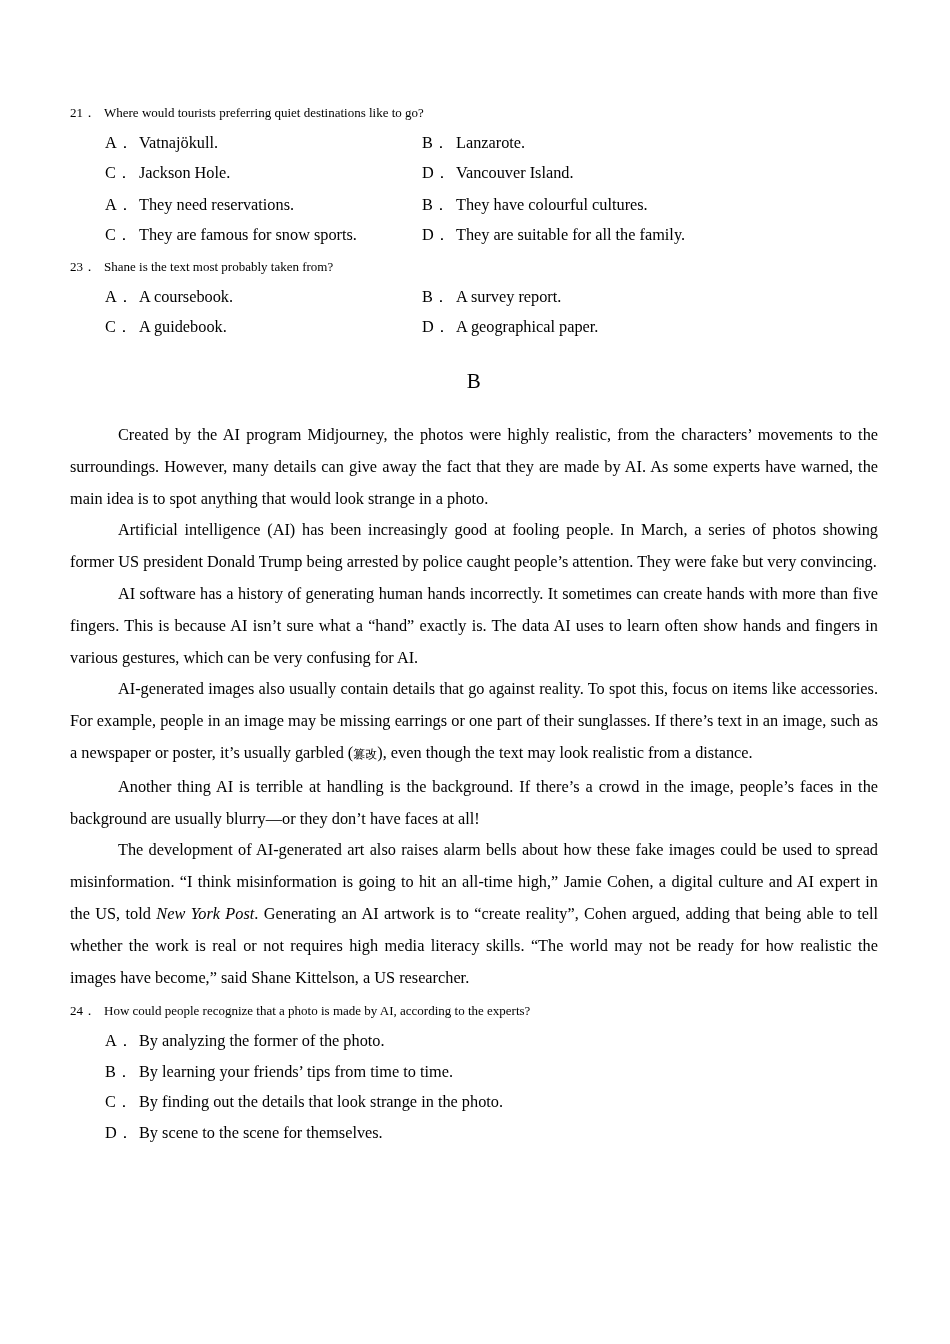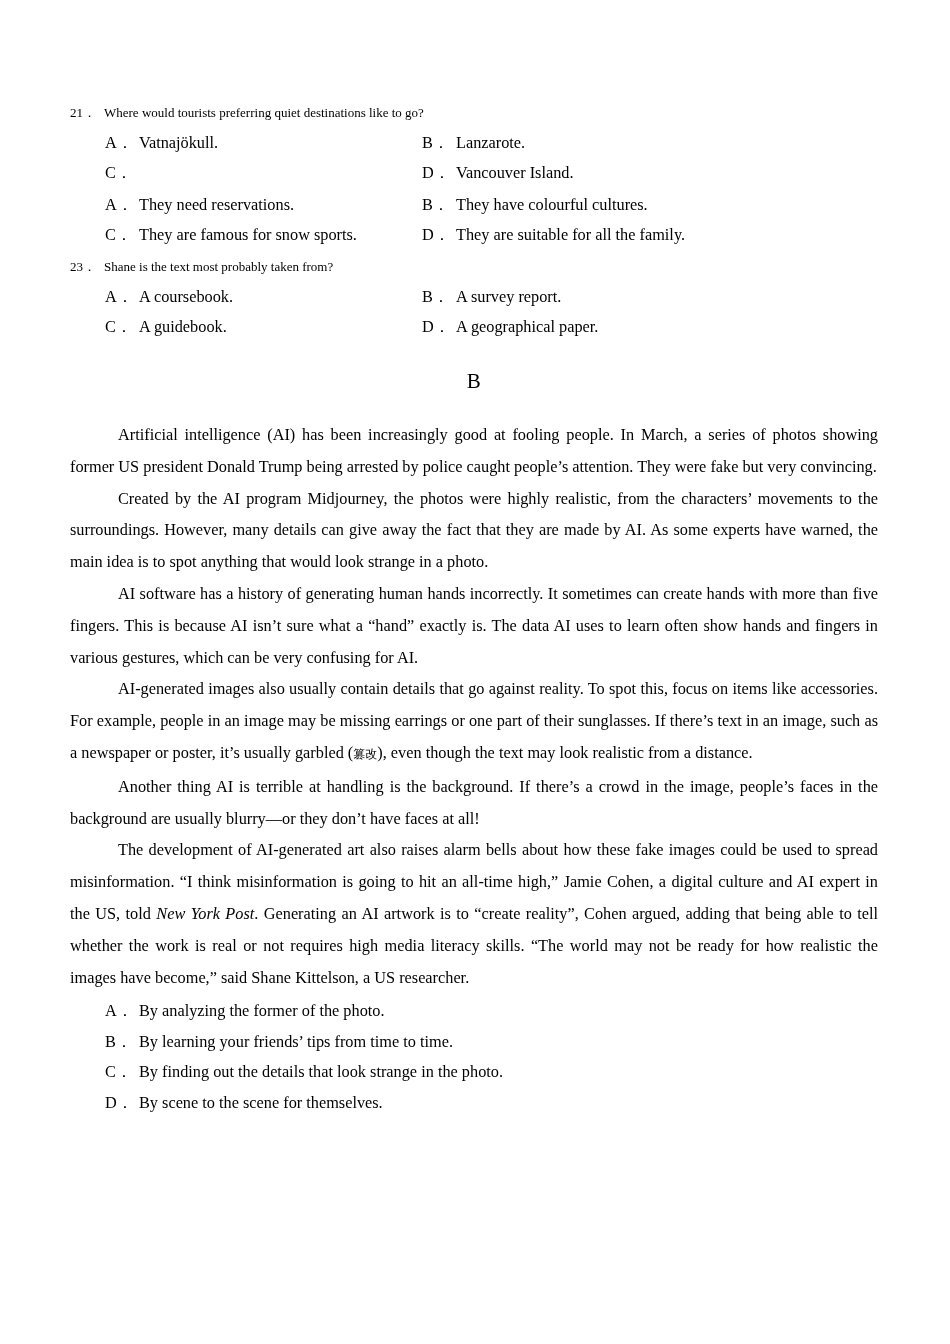--- a/index.html
+++ b/index.html
@@ -114,20 +114,21 @@
         <span class="opt-label">Vatnajökull.</span>
       </div>
       <div class="opt col-right">
         <span class="opt-letter">B．</span>
         <span class="opt-label">Lanzarote.</span>
       </div>
     </div>
     <div class="opt-row">
       <div class="opt col-left">
         <span class="opt-letter">C．</span>
+        <span class="opt-label">Jackson Hole.</span>
       </div>
       <div class="opt col-right">
         <span class="opt-letter">D．</span>
         <span class="opt-label">Vancouver Island.</span>
       </div>
     </div>
   </div>
 
   <div class="question">
     <div class="opt-row">
@@ -174,31 +175,35 @@
       </div>
       <div class="opt col-right">
         <span class="opt-letter">D．</span>
         <span class="opt-label">A geographical paper.</span>
       </div>
     </div>
   </div>
 
   <div class="section-heading">B</div>
 
+  <p class="para">Created by the AI program Midjourney, the photos were highly realistic, from the characters’ movements to the surroundings. However, many details can give away the fact that they are made by AI. As some experts have warned, the main idea is to spot anything that would look strange in a photo.</p>
   <p class="para">Artificial intelligence (AI) has been increasingly good at fooling people. In March, a series of photos showing former US president Donald Trump being arrested by police caught people’s attention. They were fake but very convincing.</p>
-  <p class="para">Created by the AI program Midjourney, the photos were highly realistic, from the characters’ movements to the surroundings. However, many details can give away the fact that they are made by AI. As some experts have warned, the main idea is to spot anything that would look strange in a photo.</p>
   <p class="para">AI software has a history of generating human hands incorrectly. It sometimes can create hands with more than five fingers. This is because AI isn’t sure what a “hand” exactly is. The data AI uses to learn often show hands and fingers in various gestures, which can be very confusing for AI.</p>
 
   <p class="para"><span>AI-generated images also usually contain details that go against reality. To spot this, focus on items like accessories. For example, people in an image may be missing earrings or one part of their sunglasses. If there’s text in an image, such as a newspaper or poster, it’s usually garbled (</span><span class="cjk">篡改</span><span>), even though the text may look realistic from a distance.</span></p>
 
   <p class="para">Another thing AI is terrible at handling is the background. If there’s a crowd in the image, people’s faces in the background are usually blurry—or they don’t have faces at all!</p>
 
   <p class="para"><span>The development of AI-generated art also raises alarm bells about how these fake images could be used to spread misinformation. “I think misinformation is going to hit an all-time high,” Jamie Cohen, a digital culture and AI expert in the US, told </span><i>New York Post</i><span>. Generating an AI artwork is to “create reality”, Cohen argued, adding that being able to tell whether the work is real or not requires high media literacy skills. “The world may not be ready for how realistic the images have become,” said Shane Kittelson, a US researcher.</span></p>
 
   <div class="question q24">
+    <div class="q-stem">
+      <span class="q-num">24．</span>
+      <span class="q-text">How could people recognize that a photo is made by AI, according to the experts?</span>
+    </div>
     <div class="opt-row">
       <div class="opt full">
         <span class="opt-letter">A．</span>
         <span class="opt-label">By analyzing the former of the photo.</span>
       </div>
     </div>
     <div class="opt-row">
       <div class="opt full">
         <span class="opt-letter">B．</span>
         <span class="opt-label">By learning your friends’ tips from time to time.</span>

